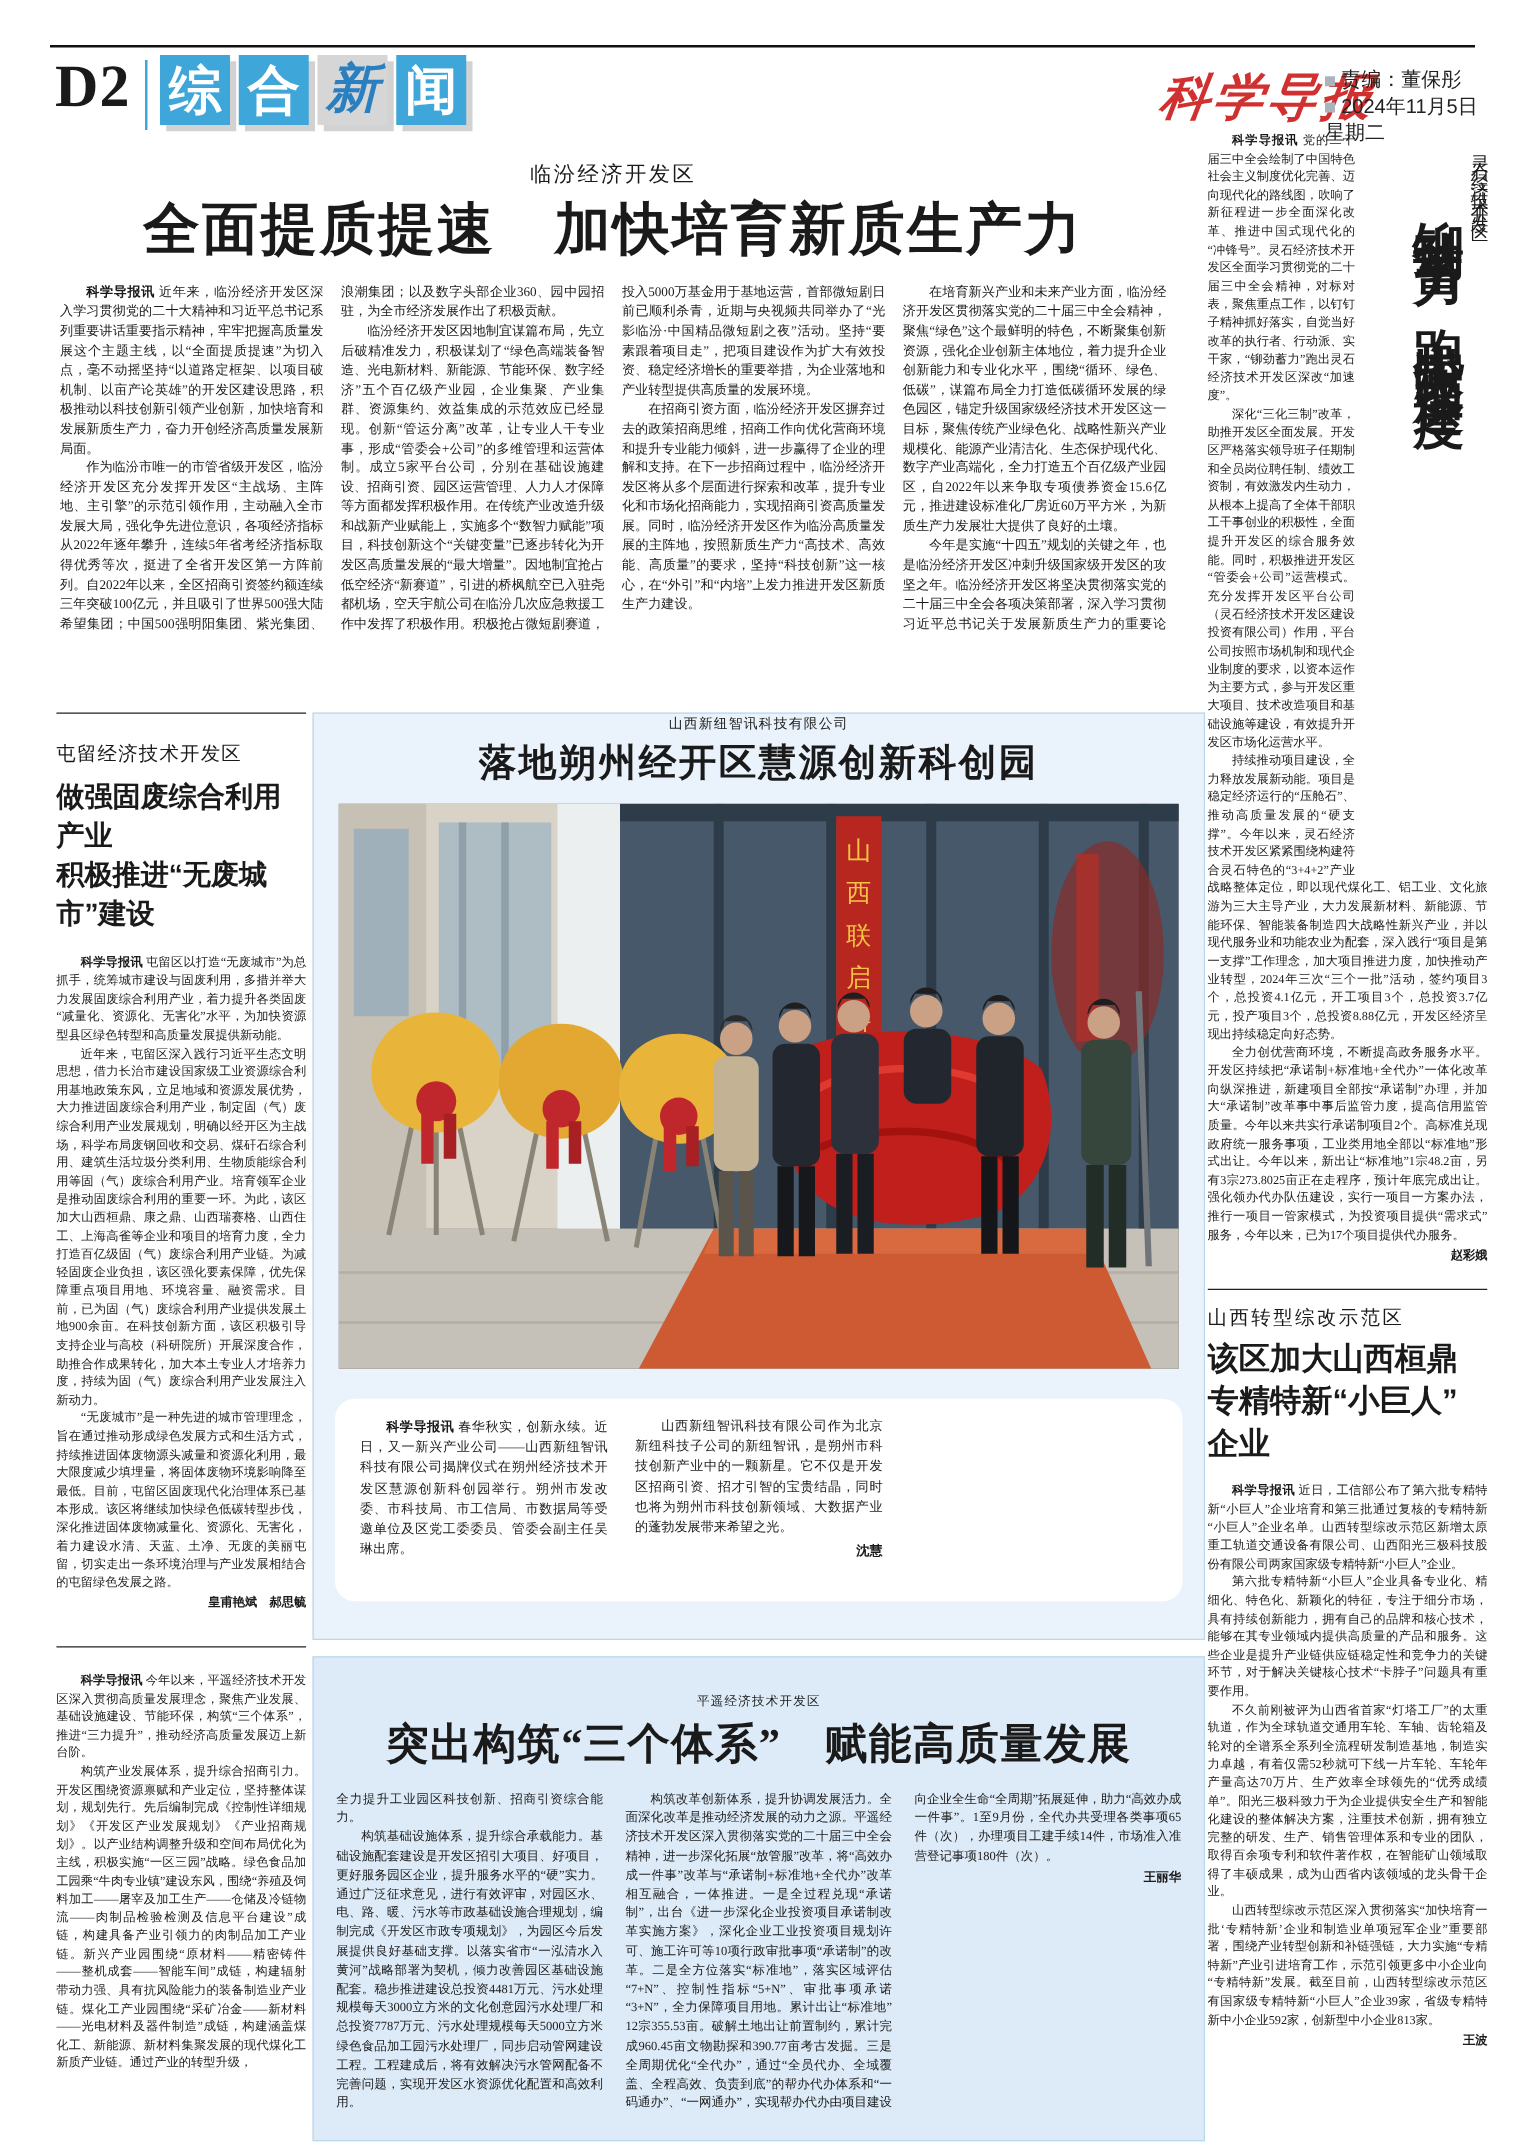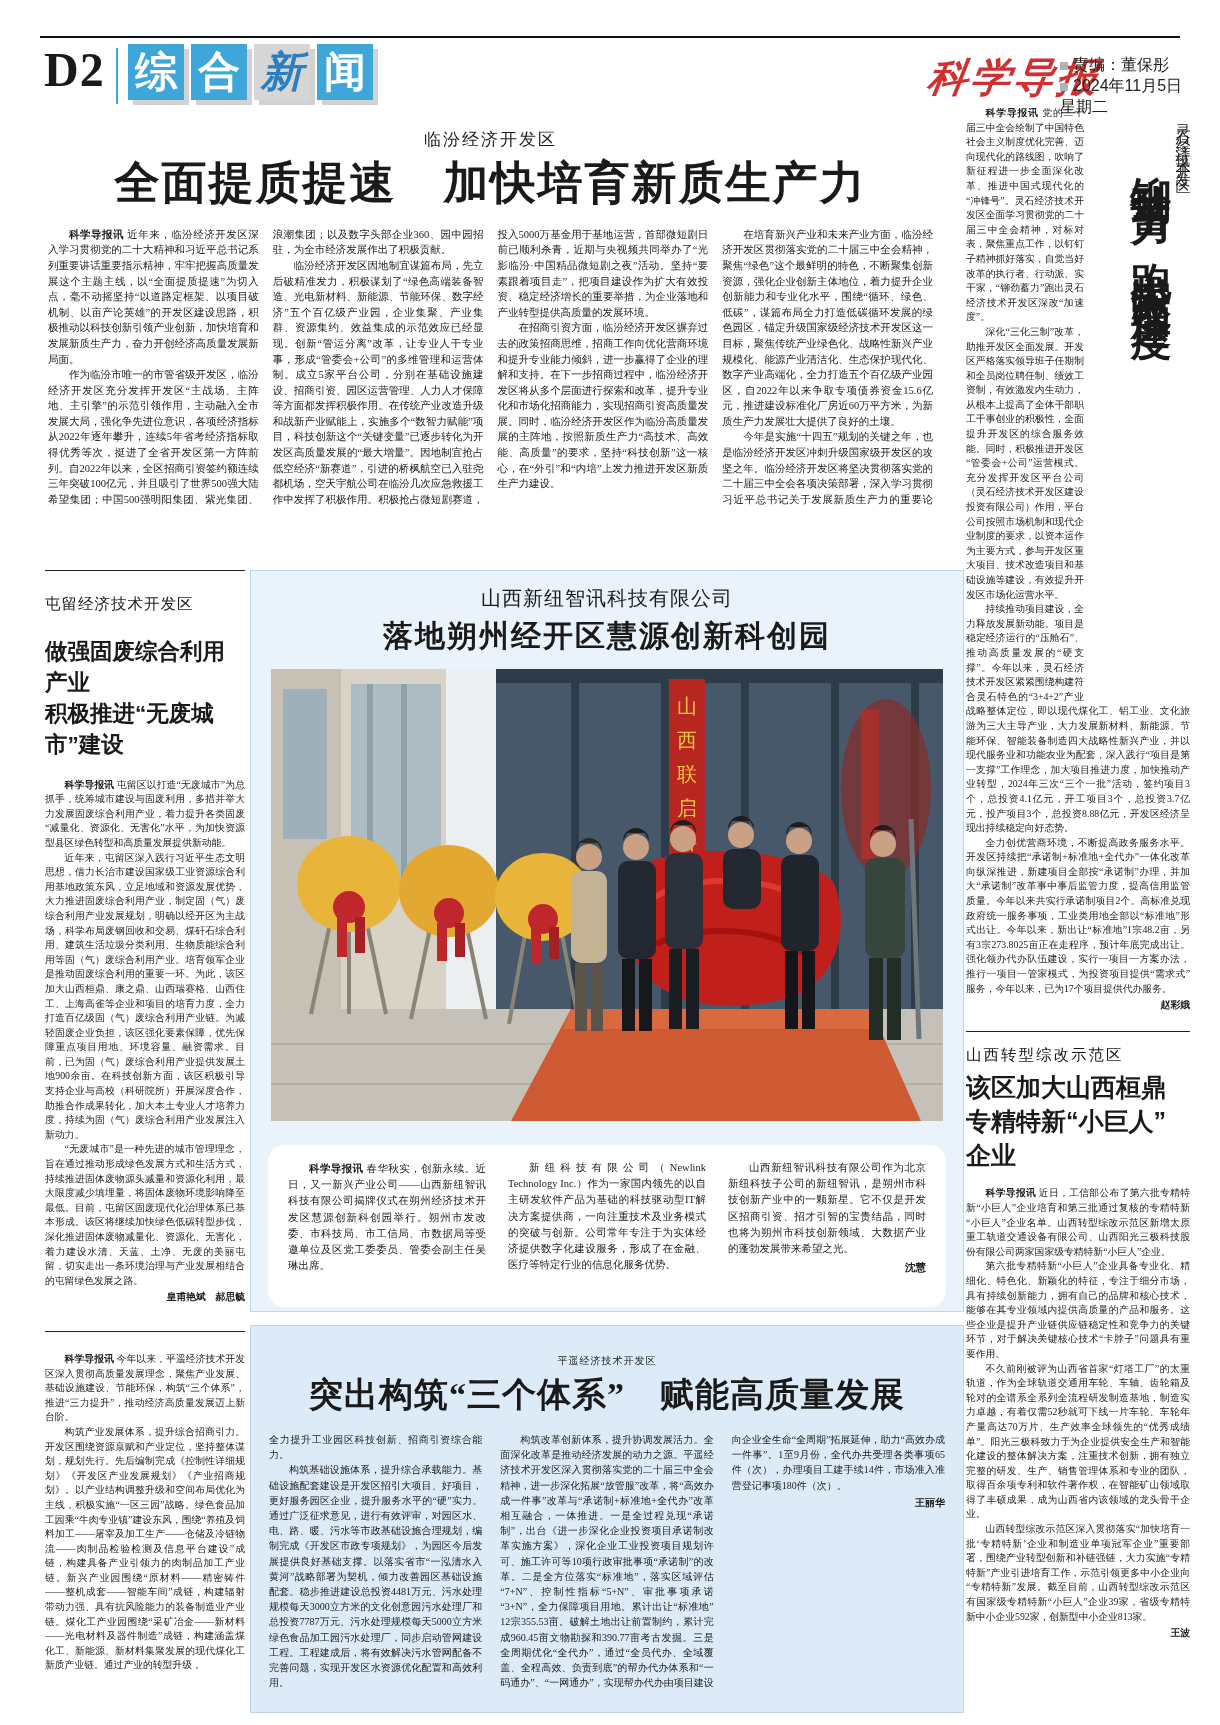--- a/index.html
+++ b/index.html
@@ -45,21 +45,21 @@
   .ls-headline{font-family:"Liberation Sans",sans-serif;font-weight:900;font-size:41px;
                letter-spacing:9px;line-height:1.2;margin-top:38px;}
   .zg{margin-top:14px;}
   .zg-kicker{font-family:"Liberation Sans",sans-serif;font-size:15.5px;letter-spacing:2px;}
   .zg-headline{margin-top:8px;font-family:"Liberation Sans",sans-serif;font-weight:900;font-size:25px;line-height:34px;}
   .zg-body{margin-top:14px;}
   .right-col .divider2{margin:18px 0 16px;}
   
   .panel{background:#eaf3fb;border:1px solid #b9d8ec;}
   .xinniu{left:250px;top:570px;width:712px;height:740px;}
-  .xn-kicker{margin-top:14px;font-size:20px;letter-spacing:1px;}
+  .xn-kicker{font-size:11px;letter-spacing:1px;}
   .xn-headline{margin-top:4px;text-align:center;font-family:"Liberation Sans",sans-serif;
                font-weight:900;font-size:30px;letter-spacing:2px;}
   .photo{display:block;margin:12px auto 0;width:672px;height:452px;background:#777;}
   .caption-box{margin:24px 17px 0;background:#fff;border-radius:16px;padding:15px 20px;height:132px;
                column-count:3;column-gap:22px;column-fill:auto;font-size:10.5px;line-height:16.2px;overflow:hidden;}
   .pingyao{left:250px;top:1325px;width:712px;height:386px;background:#ddebf8;border:1px solid #b9d8ec;}
   .py-kicker{margin-top:28px;font-size:10px;letter-spacing:1px;}
   .py-headline{margin-top:4px;text-align:center;font-family:"Liberation Serif",serif;
                font-weight:900;font-size:34px;letter-spacing:1px;}
   .py-cols{margin:14px 18px 0;height:268px;column-count:3;column-gap:18px;column-fill:auto;
@@ -124,21 +124,21 @@
         <p class="body">不久前刚被评为山西省首家“灯塔工厂”的太重轨道，作为全球轨道交通用车轮、车轴、齿轮箱及轮对的全谱系全系列全流程研发制造基地，制造实力卓越，有着仅需52秒就可下线一片车轮、车轮年产量高达70万片、生产效率全球领先的“优秀成绩单”。阳光三极科致力于为企业提供安全生产和智能化建设的整体解决方案，注重技术创新，拥有独立完整的研发、生产、销售管理体系和专业的团队，取得百余项专利和软件著作权，在智能矿山领域取得了丰硕成果，成为山西省内该领域的龙头骨干企业。</p>
         <p class="body">山西转型综改示范区深入贯彻落实“加快培育一批‘专精特新’企业和制造业单项冠军企业”重要部署，围绕产业转型创新和补链强链，大力实施“专精特新”产业引进培育工作，示范引领更多中小企业向“专精特新”发展。截至目前，山西转型综改示范区有国家级专精特新“小巨人”企业39家，省级专精特新中小企业592家，创新型中小企业813家。</p>
         <p class="byline">王波</p>
       </div>
     </section>
   </aside>
 
   <aside class="abs left-col">
     <hr class="thin-rule" style="margin-top:22px;">
     <div class="tl-kicker">屯留经济技术开发区</div>
-    <h2 class="tl-headline" style="margin:24px 0 0;">
+    <h2 class="tl-headline" style="margin:10px 0 0;">
       <span>做强固废综合利用产业</span><br>
       <span>积极推进“无废城市”建设</span>
     </h2>
     <div class="tl-body">
       <p class="body"><b class="lead">科学导报讯</b> <span>屯留区以打造“无废城市”为总抓手，统筹城市建设与固废利用，多措并举大力发展固废综合利用产业，着力提升各类固废“减量化、资源化、无害化”水平，为加快资源型县区绿色转型和高质量发展提供新动能。</span></p>
       <p class="body">近年来，屯留区深入践行习近平生态文明思想，借力长治市建设国家级工业资源综合利用基地政策东风，立足地域和资源发展优势，大力推进固废综合利用产业，制定固（气）废综合利用产业发展规划，明确以经开区为主战场，科学布局废钢回收和交易、煤矸石综合利用、建筑生活垃圾分类利用、生物质能综合利用等固（气）废综合利用产业。培育领军企业是推动固废综合利用的重要一环。为此，该区加大山西桓鼎、康之鼎、山西瑞赛格、山西住工、上海高雀等企业和项目的培育力度，全力打造百亿级固（气）废综合利用产业链。为减轻固废企业负担，该区强化要素保障，优先保障重点项目用地、环境容量、融资需求。目前，已为固（气）废综合利用产业提供发展土地900余亩。在科技创新方面，该区积极引导支持企业与高校（科研院所）开展深度合作，助推合作成果转化，加大本土专业人才培养力度，持续为固（气）废综合利用产业发展注入新动力。</p>
       <p class="body">“无废城市”是一种先进的城市管理理念，旨在通过推动形成绿色发展方式和生活方式，持续推进固体废物源头减量和资源化利用，最大限度减少填埋量，将固体废物环境影响降至最低。目前，屯留区固废现代化治理体系已基本形成。该区将继续加快绿色低碳转型步伐，深化推进固体废物减量化、资源化、无害化，着力建设水清、天蓝、土净、无废的美丽屯留，切实走出一条环境治理与产业发展相结合的屯留绿色发展之路。</p>
       <p class="byline">皇甫艳斌　郝思毓</p>
     </div>
 
@@ -258,21 +258,20 @@
            <rect x="594" y="189" width="40" height="100" rx="10" fill="#37463c"></rect>
             <rect x="598" y="289" width="14" height="82" fill="#232d27"></rect>
             <rect x="616" y="289" width="14" height="82" fill="#232d27"></rect>
            <line x1="640" y1="150" x2="648" y2="370" stroke="#70757a" stroke-width="5"></line>
           </g>
       </g>
     </svg>
 
     <div class="caption-box">
       <p class="body"><b class="lead">科学导报讯</b> <span>春华秋实，创新永续。近日，又一新兴产业公司——山西新纽智讯科技有限公司揭牌仪式在朔州经济技术开发区慧源创新科创园举行。朔州市发改委、市科技局、市工信局、市数据局等受邀单位及区党工委委员、管委会副主任吴琳出席。</span></p>
-      <p class="body">新纽科技有限公司（Newlink Technology Inc.）作为一家国内领先的以自主研发软件产品为基础的科技驱动型IT解决方案提供商，一向注重技术及业务模式的突破与创新。公司常年专注于为实体经济提供数字化建设服务，形成了在金融、医疗等特定行业的信息化服务优势。</p>
       <p class="body">山西新纽智讯科技有限公司作为北京新纽科技子公司的新纽智讯，是朔州市科技创新产业中的一颗新星。它不仅是开发区招商引资、招才引智的宝贵结晶，同时也将为朔州市科技创新领域、大数据产业的蓬勃发展带来希望之光。</p>
       <p class="byline">沈慧</p>
     </div>
   </section>
 
   <section class="abs pingyao">
     <div class="py-kicker kicker-c">平遥经济技术开发区</div>
     <h2 class="py-headline" style="margin:4px 0 0;">突出构筑“三个体系”　赋能高质量发展</h2>
     <div class="py-cols">
       <p class="body cont">全力提升工业园区科技创新、招商引资综合能力。</p>

